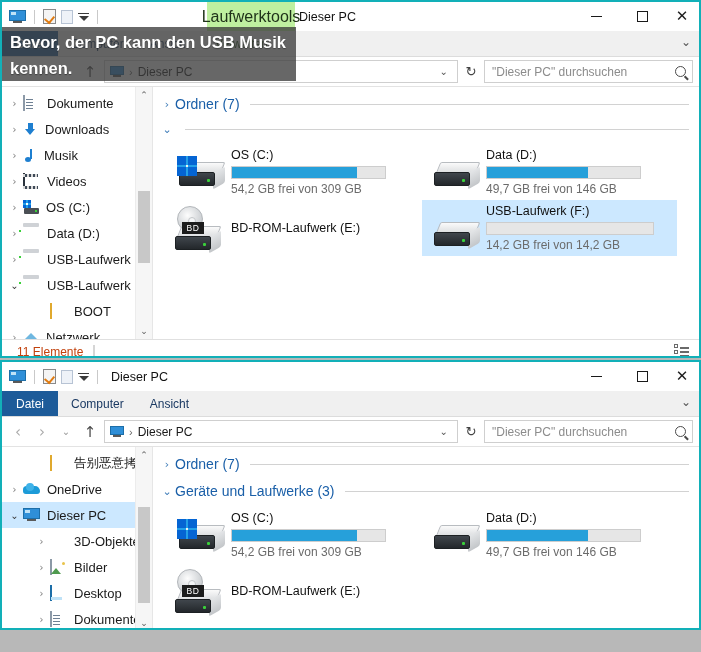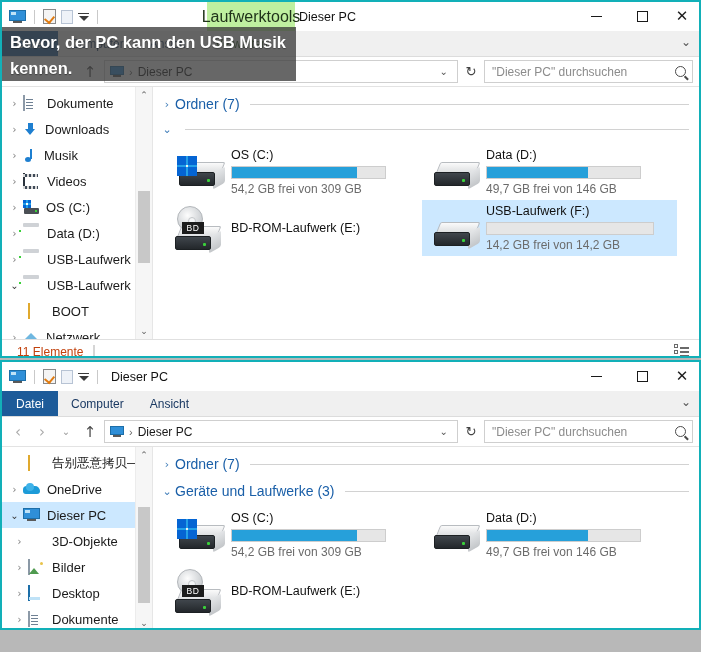--- a/index.html
+++ b/index.html
@@ -86,21 +86,21 @@
   .body{display:flex;background:#fff;}
   .navpane{width:150px;position:relative;background:#fff;overflow:hidden;flex:none;}
   .navlist{padding-top:3px;}
   .navrow{height:26px;display:flex;align-items:center;padding-left:4px;white-space:nowrap;}
   .navrow.sel{background:#cce8ff;}
   .chev{width:17px;text-align:center;font-size:10px;color:#7a7a7a;flex:none;font-family:"DejaVu Sans",sans-serif;}
   .chev.open{color:#3a3a3a;}
   .chev.none{color:transparent;}
   .nav-ic{width:17px;height:15px;margin-right:7px;flex:none;position:relative;}
   .navtxt{font-size:13px;color:#1b1b1b;}
-  .indent1{padding-left:9px;}
+  .indent1{padding-left:31px;}
 
   
   .i-doc{width:13px;height:15px;background:#f7f9fb;border:1px solid #8d9aa8;box-sizing:border-box;}
   .i-doc:after{content:"";position:absolute;left:3px;top:3px;width:7px;height:1px;background:#6f8194;
       box-shadow:0 3px 0 #6f8194,0 6px 0 #6f8194,0 9px 0 #6f8194;}
   .i-dl{width:15px;height:15px;}
   .i-dl:before{content:"";position:absolute;left:5px;top:1px;width:5px;height:7px;background:#1e7fd0;}
   .i-dl:after{content:"";position:absolute;left:2px;top:7px;width:0;height:0;
       border-left:5.5px solid transparent;border-right:5.5px solid transparent;border-top:6px solid #1e7fd0;}
   .i-mus{width:14px;height:15px;}

